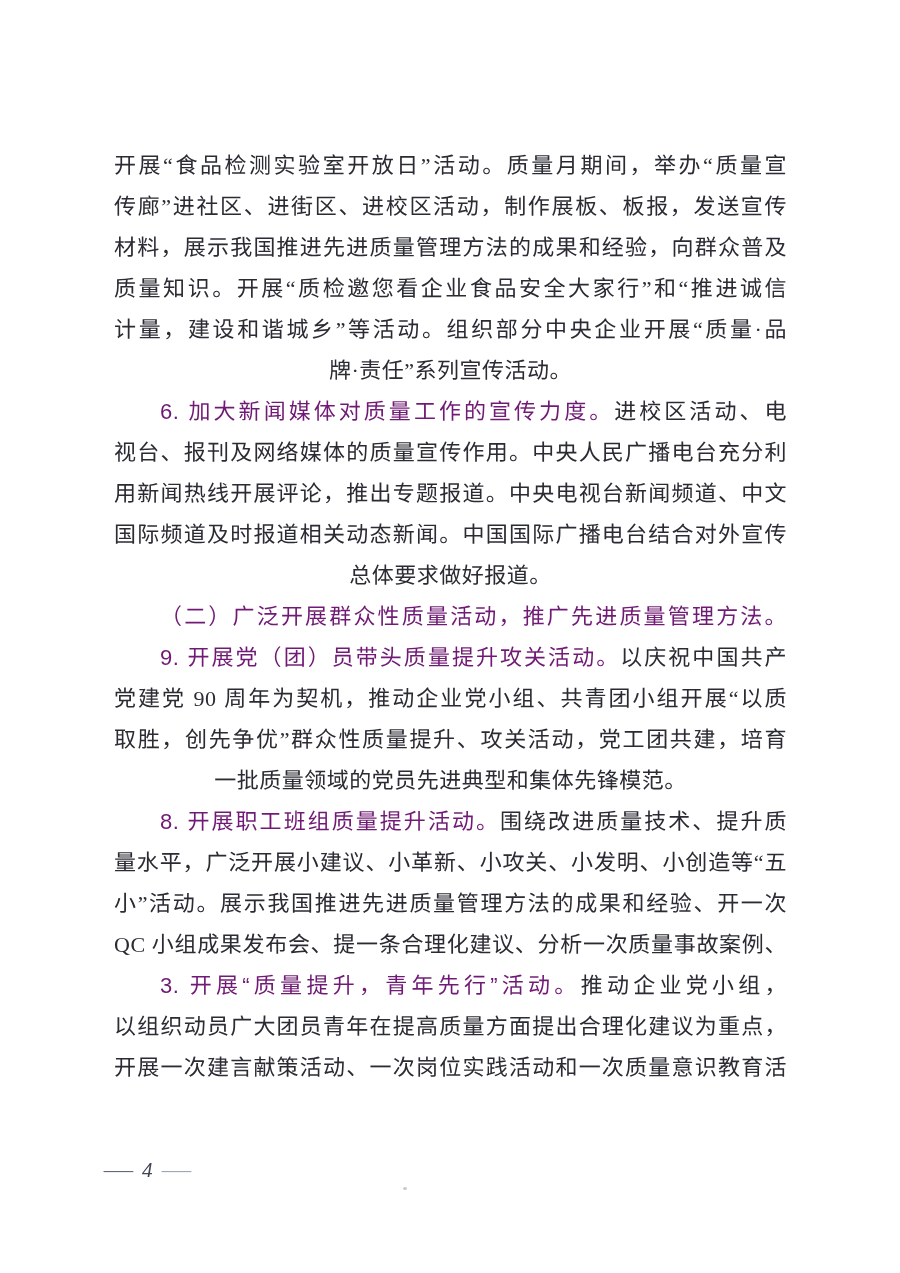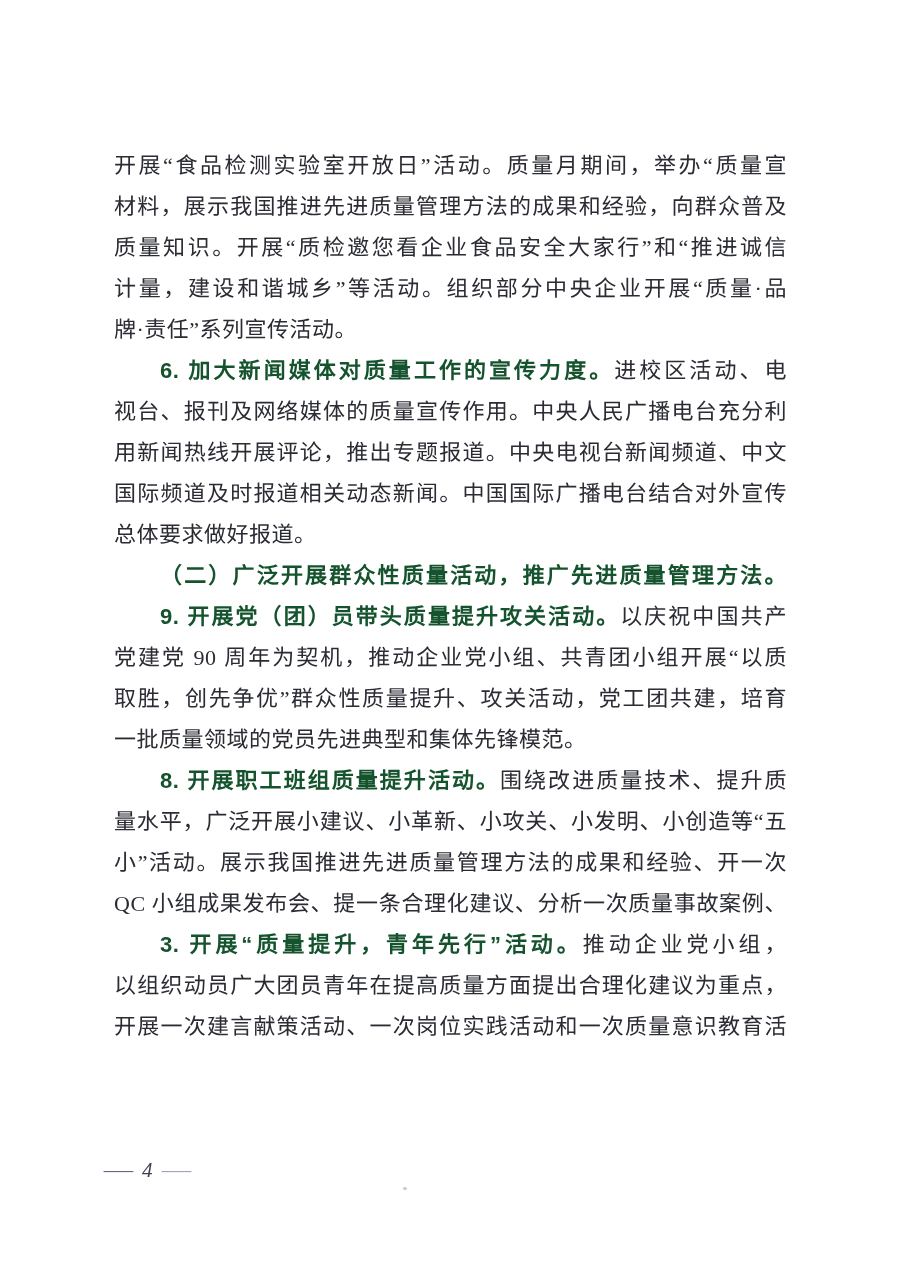--- a/index.html
+++ b/index.html
@@ -16,33 +16,33 @@
     position: absolute;
     left: 114px;
     top: 145px;
     width: 673px;
   }
   .ln {
     margin: 0;
     height: 41px;
     line-height: 41px;
     font-size: 22px;
-    text-align: left;
+    text-align: center;
     white-space: normal;
     letter-spacing: 0.5px;
   }
   .ln.j {
     text-align: justify;
     text-align-last: justify;
   }
   .ln.ind { padding-left: 46px; }
   .ln b {
-    font-weight: 700;
+    font-weight: 400;
     font-family: "Liberation Sans", "DejaVu Sans", sans-serif;
-    color: #14532d;
+    color: #701a75;
   }
   .footer {
     position: absolute;
     left: 108px;
     top: 1158px;
     display: flex;
     align-items: center;
     gap: 13px;
     font-size: 21px;
     color: #3f4354;
@@ -59,20 +59,21 @@
     background: #c9c9ce;
     border-radius: 50%;
   }
 </style>
 </head>
 <body>
 
 <div class="doc-page">
   <main class="text-block">
     <p class="ln j"><b></b><span>开展“食品检测实验室开放日”活动。质量月期间，举办“质量宣</span></p>
+    <p class="ln j"><b></b><span>传廊”进社区、进街区、进校区活动，制作展板、板报，发送宣传</span></p>
     <p class="ln j"><b></b><span>材料，展示我国推进先进质量管理方法的成果和经验，向群众普及</span></p>
     <p class="ln j"><b></b><span>质量知识。开展“质检邀您看企业食品安全大家行”和“推进诚信</span></p>
     <p class="ln j"><b></b><span>计量，建设和谐城乡”等活动。组织部分中央企业开展“质量·品</span></p>
     <p class="ln"><b></b><span>牌·责任”系列宣传活动。</span></p>
     <p class="ln j ind"><b>6. 加大新闻媒体对质量工作的宣传力度。</b><span>进校区活动、电</span></p>
     <p class="ln j"><b></b><span>视台、报刊及网络媒体的质量宣传作用。中央人民广播电台充分利</span></p>
     <p class="ln j"><b></b><span>用新闻热线开展评论，推出专题报道。中央电视台新闻频道、中文</span></p>
     <p class="ln j"><b></b><span>国际频道及时报道相关动态新闻。中国国际广播电台结合对外宣传</span></p>
     <p class="ln"><b></b><span>总体要求做好报道。</span></p>
     <p class="ln j ind"><b>（二）广泛开展群众性质量活动，推广先进质量管理方法。</b><span></span></p>

